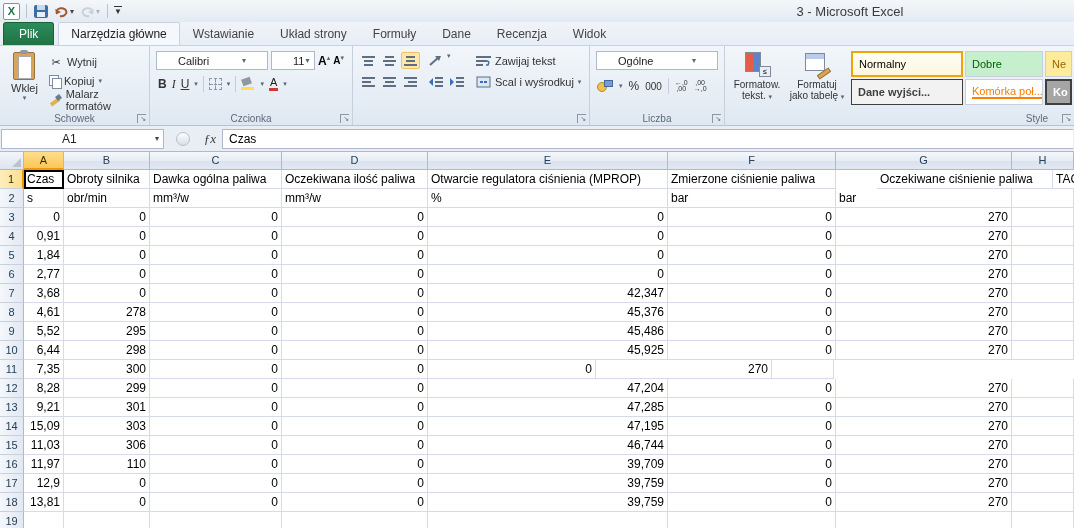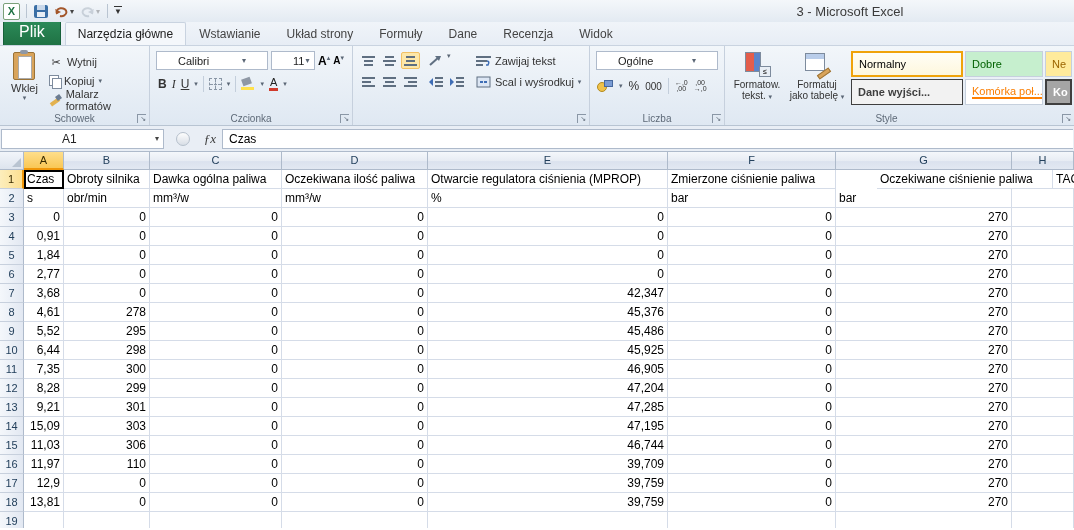--- a/index.html
+++ b/index.html
@@ -18,21 +18,21 @@
   .floppy:before { content:""; position:absolute; left:3px; top:0; width:8px; height:5px; background:#c9d8ea; }
   .floppy:after { content:""; position:absolute; left:3px; bottom:1px; width:8px; height:5px; background:#e8eef5; }
   .drop { font-size:8px; color:#444; margin-left:1px; }
   .dim { opacity:.35; }
   .qat-custom { font-size:8px; color:#333; border-top:1px solid #333; line-height:8px; padding-top:1px; }
   .win-title { position:absolute; left:760px; width:180px; text-align:center; font-size:13px; color:#3b3b3b; }
 
   
   .tabrow { height:24px; background:linear-gradient(#f0f4f9,#e7edf5); display:flex; align-items:flex-end;
     border-bottom:1px solid #c9d3e0; padding-left:3px; }
-  .tab-file { background:linear-gradient(#2c8c5a,#1f7244); color:#fff; font-size:16px;
+  .tab-file { background:linear-gradient(#2c8c5a,#1f7244); color:#fff; font-size:12px;
     padding:4px 15px; border-radius:3px 3px 0 0; border:1px solid #16603a; border-bottom:none; margin-right:4px; }
   .tab { padding:4px 12px; color:#444; font-size:12px; border:1px solid transparent; border-bottom:none; }
   .tab.active { background:#f4f7fb; border-color:#c9d3e0; border-radius:2px 2px 0 0; color:#222; }
 
   
   .ribbon { height:80px; background:linear-gradient(#f2f6fa,#dfe8f2); display:flex;
     border-bottom:1px solid #b8c4d2; }
   .rgroup { position:relative; height:100%; padding:2px 2px 14px 2px; border-right:1px solid #c6d0dd; }
   .rgroup-label { position:absolute; bottom:1px; left:0; right:0; text-align:center;
     font-size:10px; color:#5e6a78; }
@@ -410,21 +410,21 @@
     <div class="gallery">
       <div class="stylecell st-normal">Normalny</div>
       <div class="stylecell st-good">Dobre</div>
       <div class="stylecell st-neutral">Ne</div>
       <div class="stylecell st-output">Dane wyjści...</div>
       <div class="stylecell st-linked">
           <span>Komórka poł...</span>
         </div>
       <div class="stylecell st-check">Ko</div>
     </div>
-    <div class="rgroup-label" style="padding-right:26px">Style</div>
+    <div class="rgroup-label" style="text-align:right; padding-right:26px">Style</div>
     <div class="launcher">↘</div>
   </div>
 </div>
 
 <div class="fbar">
   <div class="namebox">
     <span>A1</span>
     <span class="drop">▾</span>
   </div>
   <div class="splitknob"></div>
@@ -554,21 +554,20 @@
         <div class="cell ar" style="width: 168px;">0</div>
         <div class="cell ar" style="width: 176px;">270</div>
         <div class="cell ar" style="width: 62px;"></div>
       </div>
       <div class="grid-row">
         <div class="row-h">11</div>
         <div class="cell ar" style="width: 40px;">7,35</div>
         <div class="cell ar" style="width: 86px;">300</div>
         <div class="cell ar" style="width: 132px;">0</div>
         <div class="cell ar" style="width: 146px;">0</div>
-        <div class="cell ar" style="width: 240px;">46,905</div>
         <div class="cell ar" style="width: 168px;">0</div>
         <div class="cell ar" style="width: 176px;">270</div>
         <div class="cell ar" style="width: 62px;"></div>
       </div>
       <div class="grid-row">
         <div class="row-h">12</div>
         <div class="cell ar" style="width: 40px;">8,28</div>
         <div class="cell ar" style="width: 86px;">299</div>
         <div class="cell ar" style="width: 132px;">0</div>
         <div class="cell ar" style="width: 146px;">0</div>

